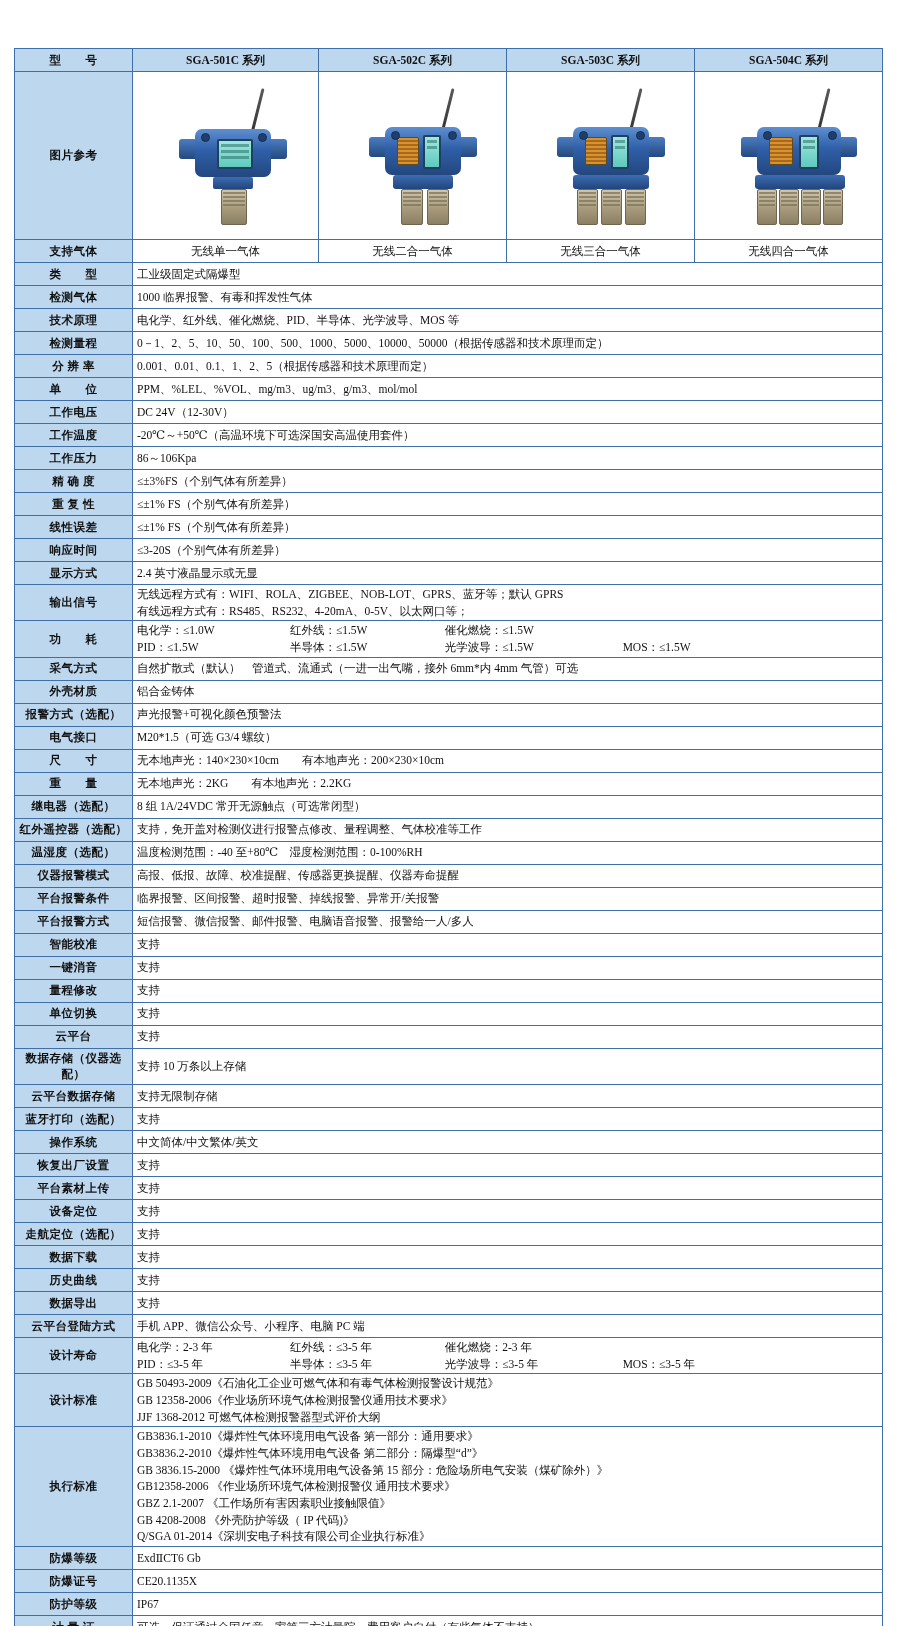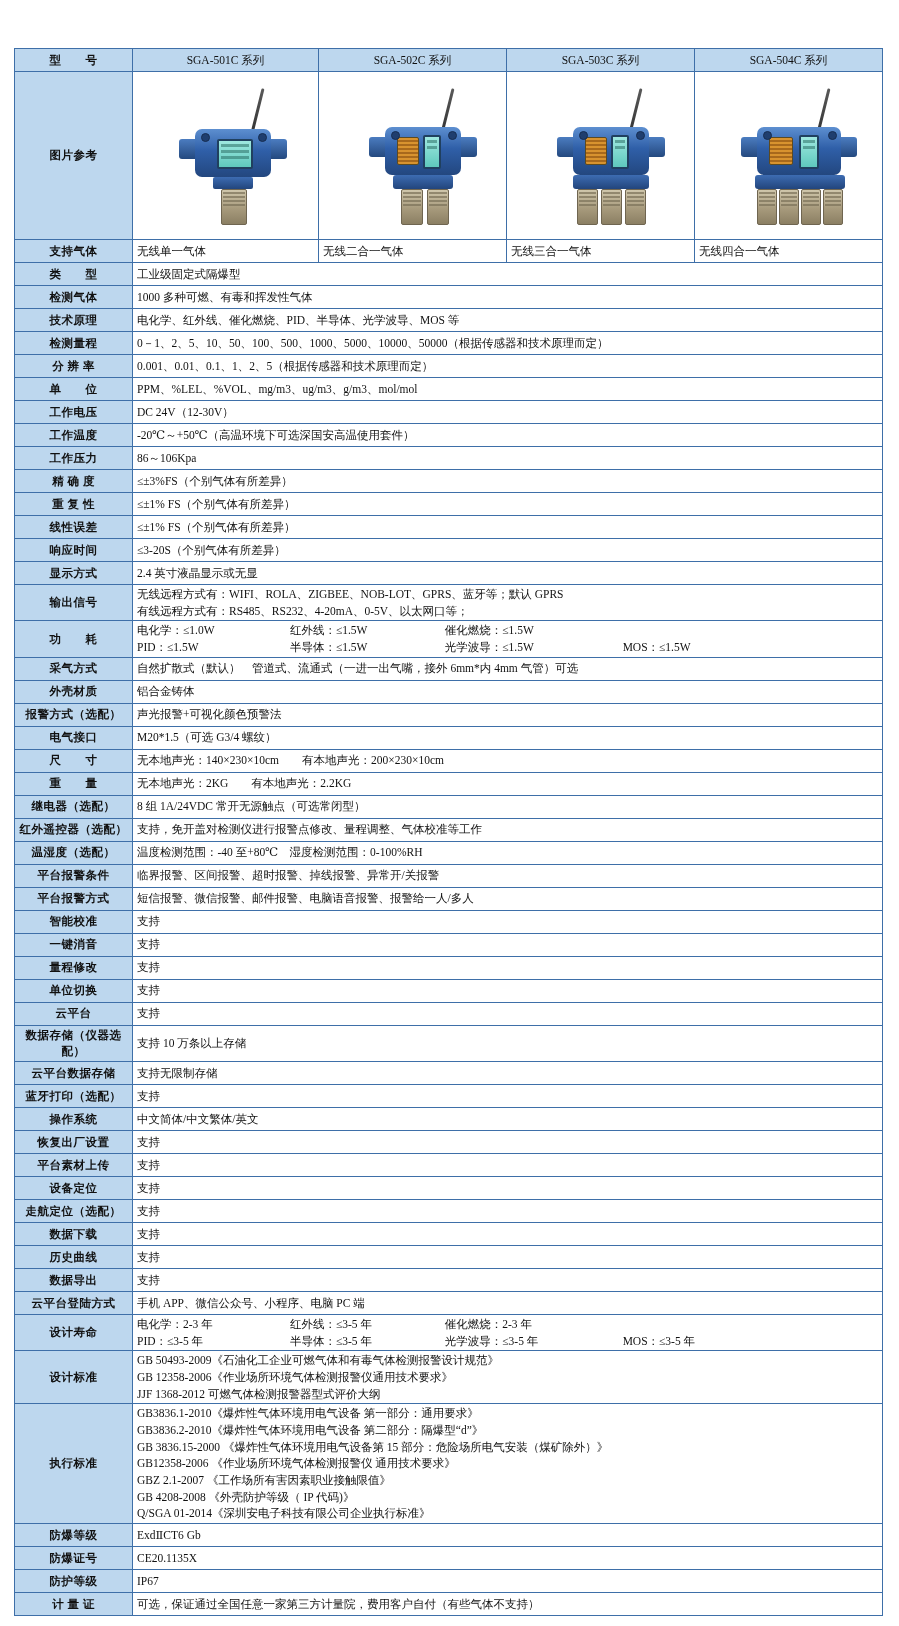--- a/index.html
+++ b/index.html
@@ -34,31 +34,31 @@
     background: #bdd7ee;
     text-align: center;
     font-weight: bold;
     color: #1a1a1a;
     width: 118px;
     letter-spacing: 0.5px;
   }
   td.head {
     background: #bdd7ee;
     text-align: center;
-    font-weight: normal;
+    font-weight: bold;
     height: 22px;
   }
   td.val {
     background: #ffffff;
     text-align: left;
     padding-left: 8px;
   }
   td.val-c {
     background: #ffffff;
-    text-align: left;
+    text-align: center;
   }
   .row-h22 td { height: 20px; }
   .cols2 span.c1 { display: inline-block; width: 150px; }
   .cols2 span.c2 { display: inline-block; width: 152px; }
   .cols2 span.c3 { display: inline-block; width: 175px; }
   .multiline div { white-space: nowrap; }
 
   
   .devcell {
     background: #ffffff;
@@ -294,21 +294,21 @@
       <td class="val-c">无线三合一气体</td>
       <td class="val-c">无线四合一气体</td>
     </tr>
 
     <tr class="row-h22">
           <td class="label">类　　型</td>
           <td class="val" colspan="4">工业级固定式隔爆型</td>
         </tr>
     <tr class="row-h22">
           <td class="label">检测气体</td>
-          <td class="val" colspan="4">1000 多种可燃、有毒和挥发性气体</td>
+          <td class="val" colspan="4">1000 临界报警、有毒和挥发性气体</td>
         </tr>
     <tr class="row-h22">
           <td class="label">技术原理</td>
           <td class="val" colspan="4">电化学、红外线、催化燃烧、PID、半导体、光学波导、MOS 等</td>
         </tr>
     <tr class="row-h22">
           <td class="label">检测量程</td>
           <td class="val" colspan="4">0－1、2、5、10、50、100、500、1000、5000、10000、50000（根据传感器和技术原理而定）</td>
         </tr>
     <tr class="row-h22">
@@ -405,20 +405,24 @@
           <td class="label">继电器（选配）</td>
           <td class="val" colspan="4">8 组 1A/24VDC 常开无源触点（可选常闭型）</td>
         </tr>
     <tr class="row-h22">
           <td class="label">红外遥控器（选配）</td>
           <td class="val" colspan="4">支持，免开盖对检测仪进行报警点修改、量程调整、气体校准等工作</td>
         </tr>
     <tr class="row-h22">
           <td class="label">温湿度（选配）</td>
           <td class="val" colspan="4">温度检测范围：-40 至+80℃　湿度检测范围：0-100%RH</td>
+        </tr>
+    <tr class="row-h22">
+          <td class="label">仪器报警模式</td>
+          <td class="val" colspan="4">高报、低报、故障、校准提醒、传感器更换提醒、仪器寿命提醒</td>
         </tr>
     <tr class="row-h22">
           <td class="label">平台报警条件</td>
           <td class="val" colspan="4">临界报警、区间报警、超时报警、掉线报警、异常开/关报警</td>
         </tr>
     <tr class="row-h22">
           <td class="label">平台报警方式</td>
           <td class="val" colspan="4">短信报警、微信报警、邮件报警、电脑语音报警、报警给一人/多人</td>
         </tr>
     <tr class="row-h22">

